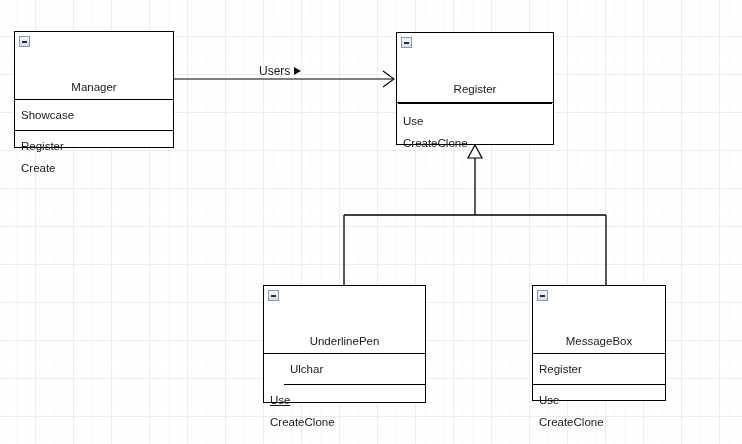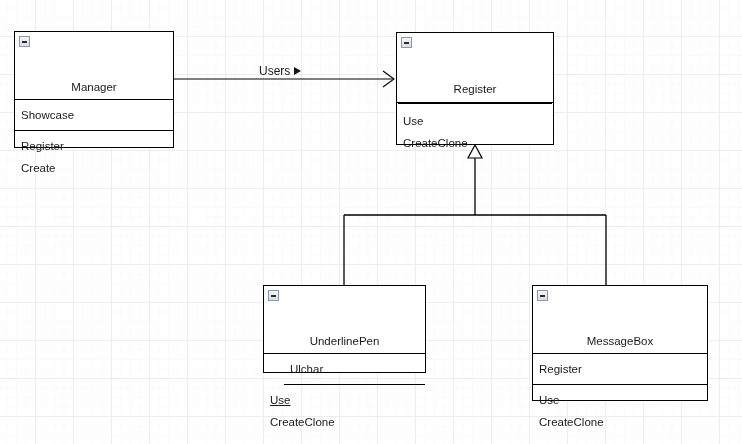--- a/index.html
+++ b/index.html
@@ -140,41 +140,41 @@
     <div class="cls-compartment" style="padding-top:8px;">
       <div class="member">
         <span>Use</span>
       </div>
       <div class="member">
         <span>CreateClone</span>
       </div>
     </div>
   </div>
 
-  <div class="uml-class" style="left:263px; top:285px; width:163px; height:88px;">
+  <div class="uml-class" style="left:263px; top:285px; width:163px; height:118px;">
     <div class="cls-header">
       <span class="collapse-icon"></span>
       <span class="cls-name">UnderlinePen</span>
     </div>
     <div class="cls-compartment bordered" style="height:31px;margin-left:20px;">
       <div class="member">
         <span>Ulchar</span>
       </div>
     </div>
     <div class="cls-compartment">
       <div class="member static">
         <span>Use</span>
       </div>
       <div class="member">
         <span>CreateClone</span>
       </div>
     </div>
   </div>
 
-  <div class="uml-class" style="left:532px; top:285px; width:176px; height:116px;">
+  <div class="uml-class" style="left:532px; top:285px; width:134px; height:116px;">
     <div class="cls-header">
       <span class="collapse-icon"></span>
       <span class="cls-name">MessageBox</span>
     </div>
     <div class="cls-compartment bordered" style="height:31px;">
       <div class="member">
         <span>Register</span>
       </div>
     </div>
     <div class="cls-compartment">

